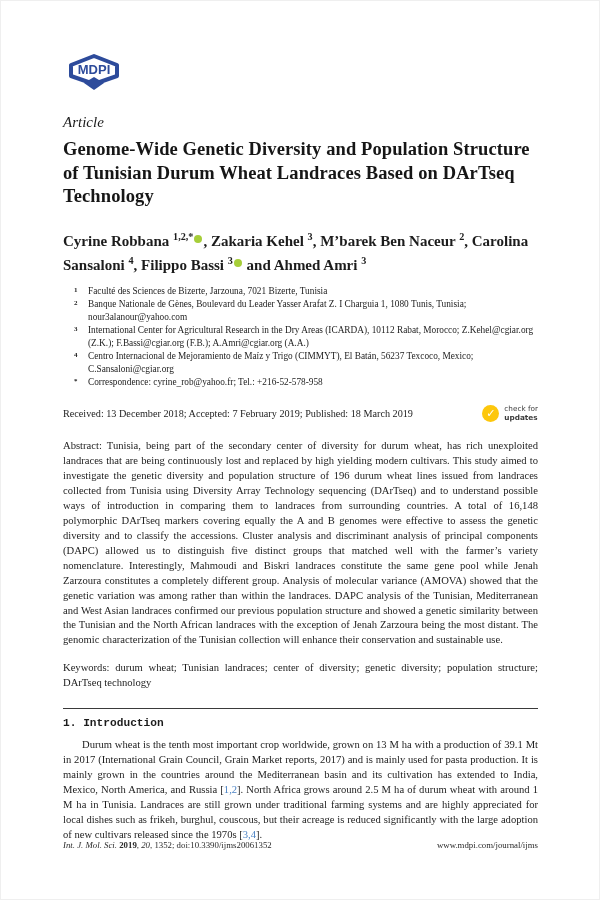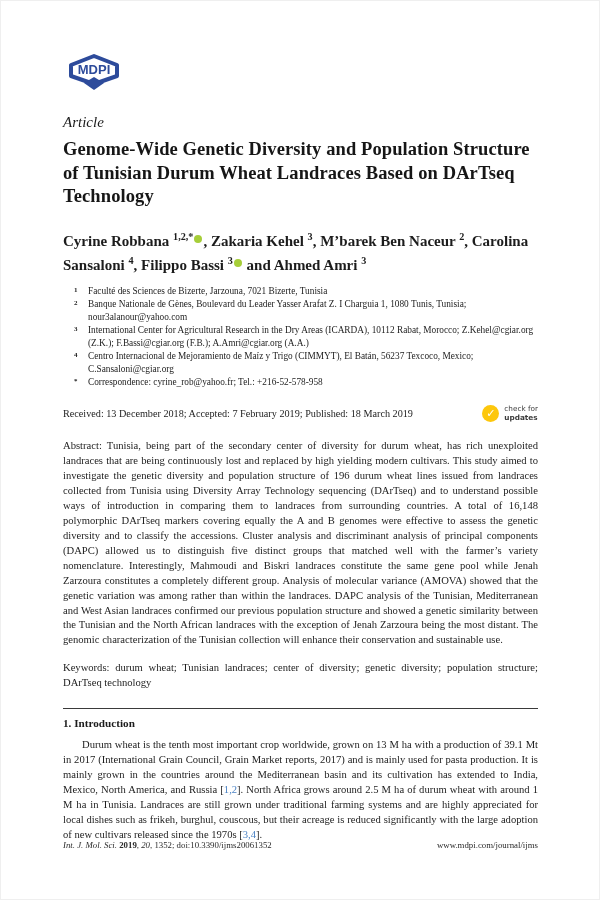--- a/index.html
+++ b/index.html
@@ -40,21 +40,21 @@
   .check-mark { color:#ffffff; font-size:11px; font-weight:bold; font-family:"DejaVu Sans", sans-serif; line-height:1; }
   .check-text { font-family:"DejaVu Sans", sans-serif; font-size:7.3px; color:#3c3c3c; line-height:1.25; }
   .check-text .cb2 { font-weight:bold; }
 
   .para { margin-top:17px; font-size:10.6px; line-height:1.41; text-align:justify; }
   .para .lbl { font-weight:normal; }
   .keywords { margin-top:13px; }
 
   .rule { margin-top:17px; border:none; border-top:1.4px solid #3a3a3a; }
 
-  .section-heading { font-weight:bold; font-size:11.2px; font-family:Liberation Serif, serif; }
+  .section-heading { font-weight:bold; font-size:11.2px; font-family:Liberation Mono, monospace; }
   .intro-para { margin-top:8px; font-size:10.6px; line-height:1.42; text-align:justify; text-indent:19px; }
 
   .footer { position:absolute; left:63px; right:62px; top:840px; display:flex; justify-content:space-between; font-size:8.8px; color:#2a2a2a; }
 
   
   .s-b { font-weight:bold; }
   .s-i { font-style:italic; }
   .s-sup { vertical-align:super; font-size:68%; font-weight:bold; }
   .s-cite { color:#4a82c4; }
   .s-orcid {

